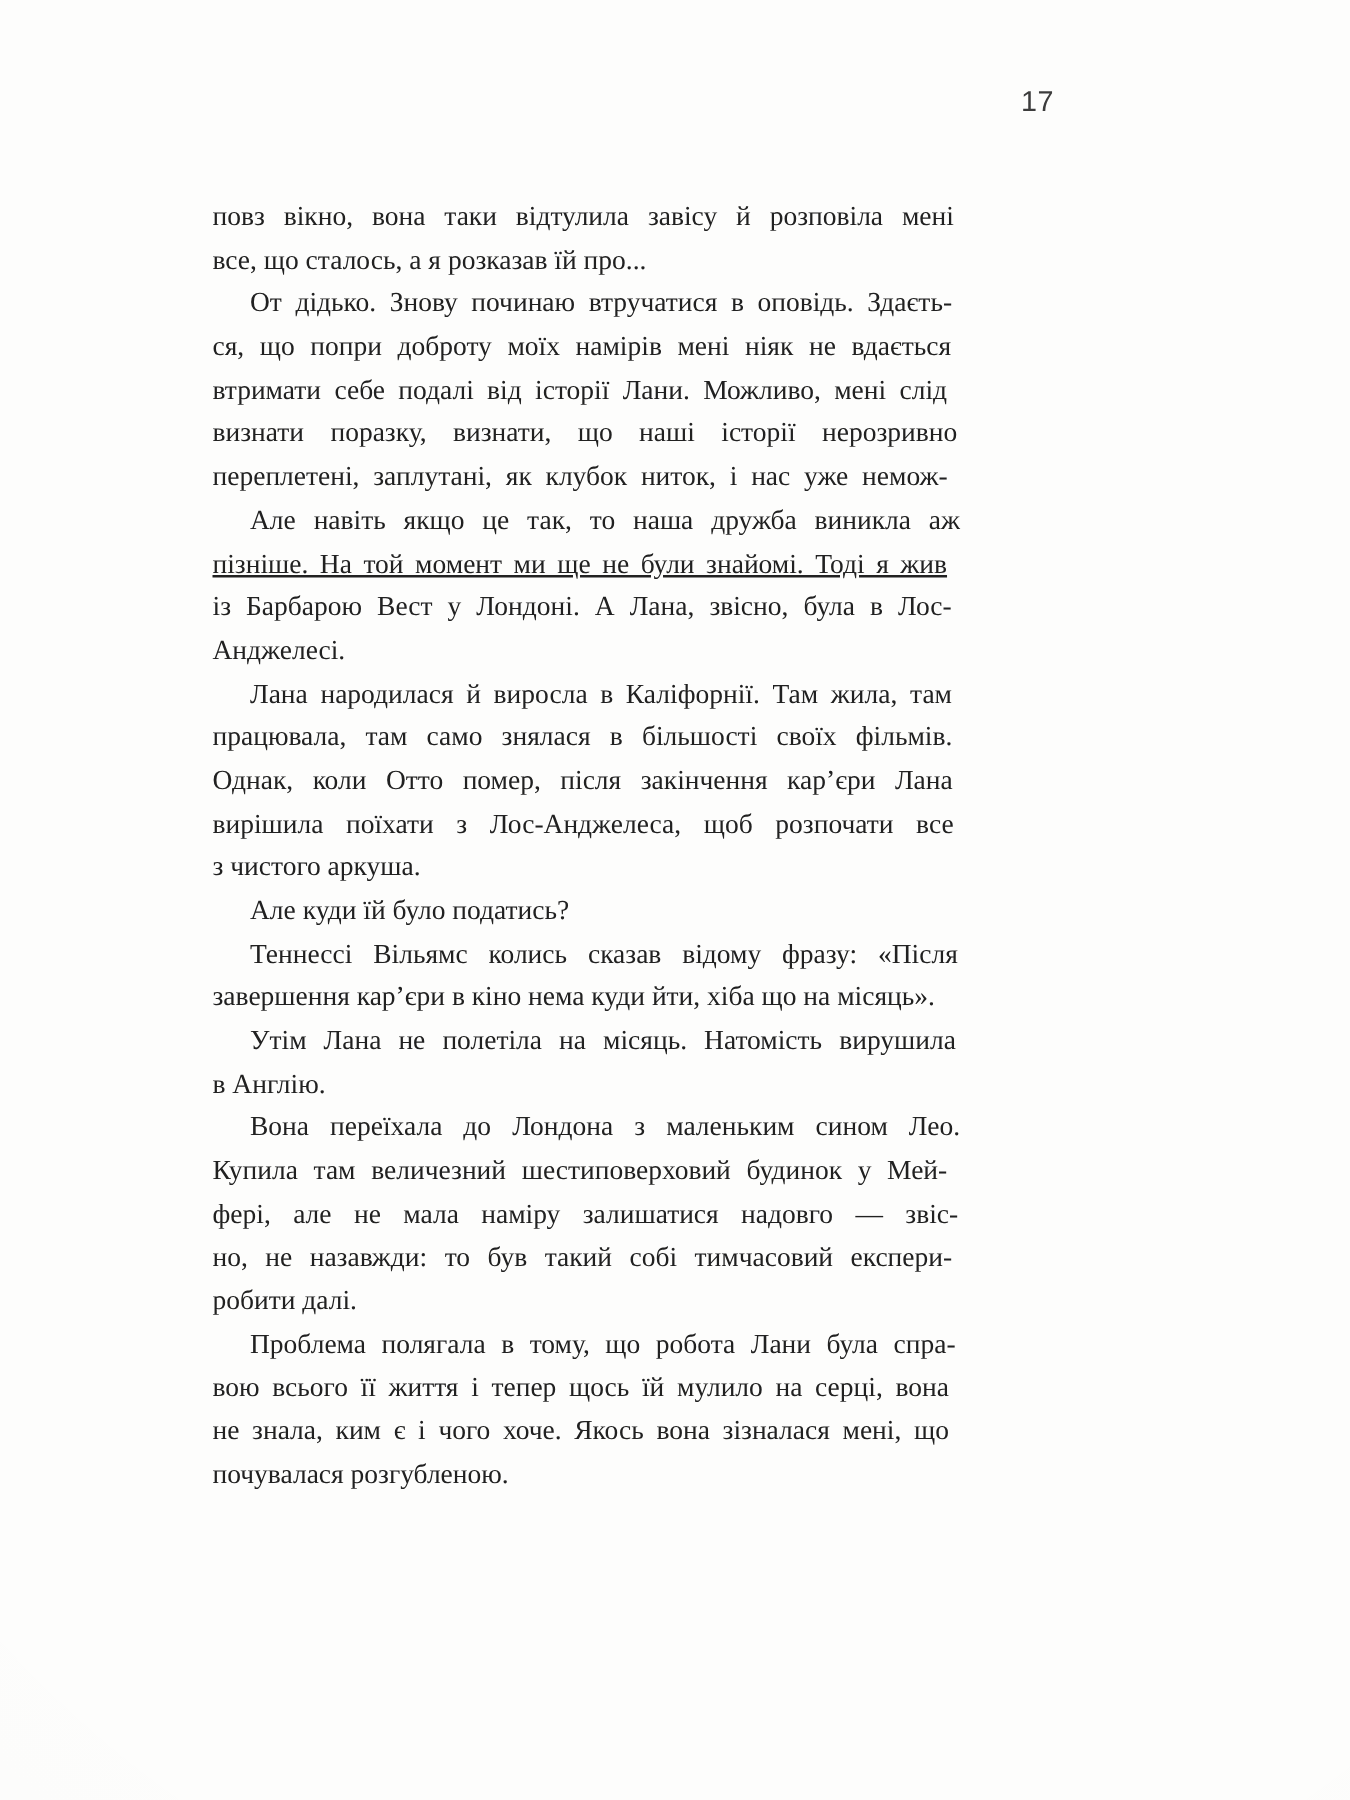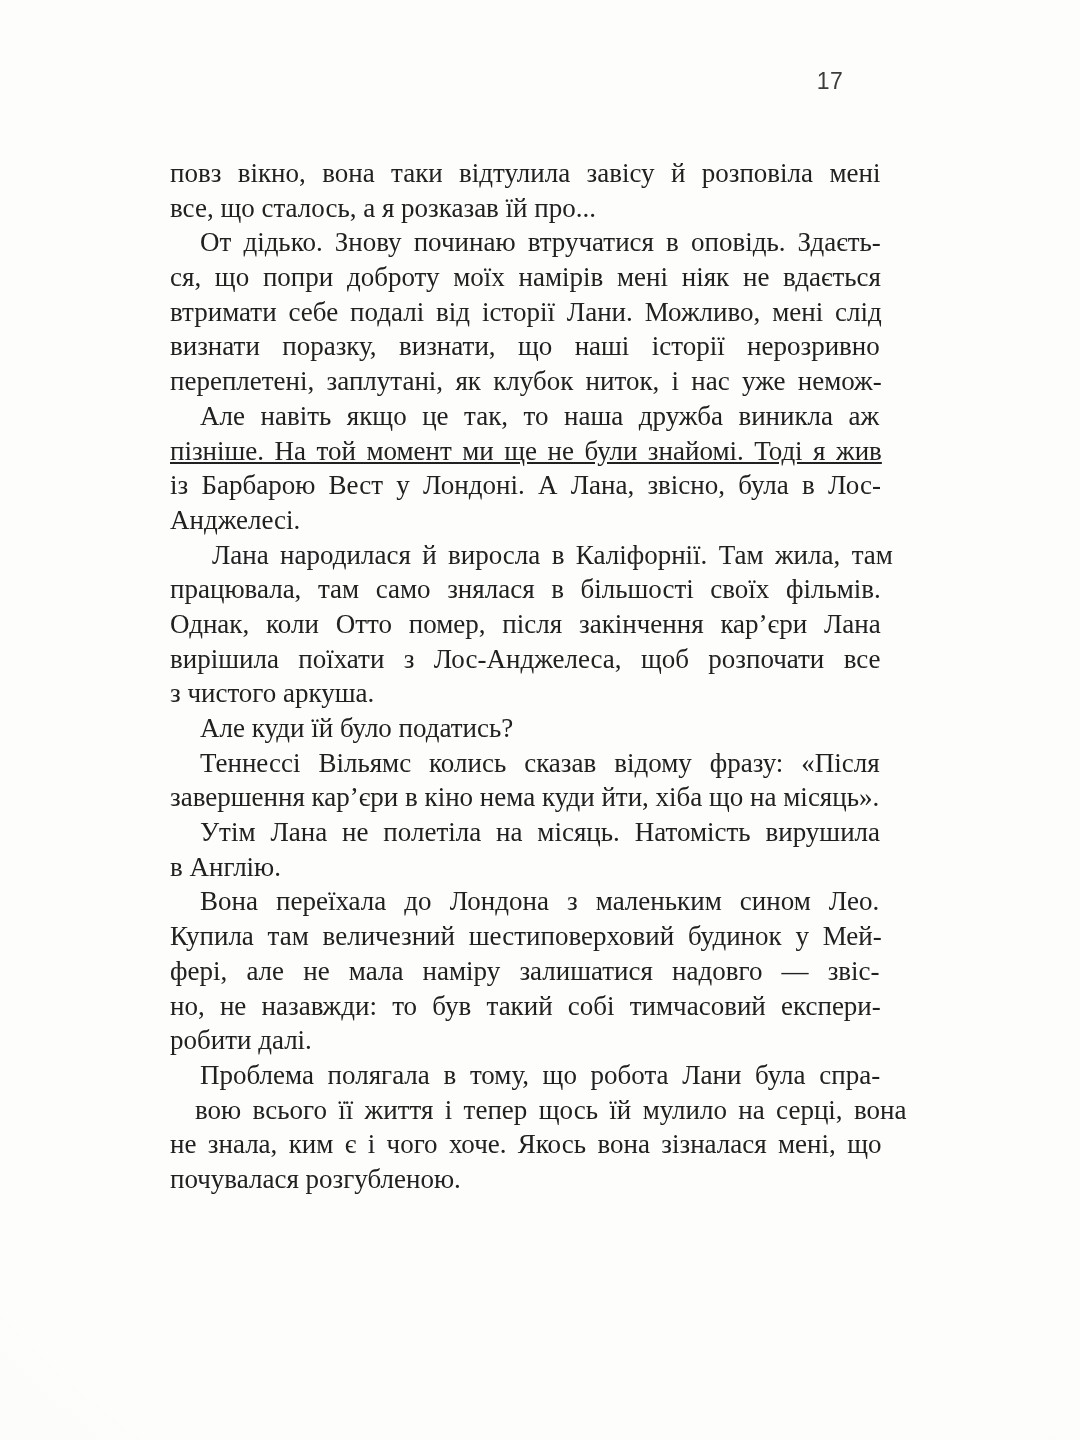--- a/index.html
+++ b/index.html
@@ -31,21 +31,21 @@
     font-size: 23px;
     color: #3c3c3c;
     letter-spacing: 0.5px;
   }
   .text-block {
     position: absolute;
     top: 156px;
     left: 170px;
     width: 687px;
     color: #212121;
-    font-size: 27px;
+    font-size: 22px;
     line-height: 34.7px;
   }
   .para {
     margin: 0;
   }
   .line {
     white-space: nowrap;
     box-sizing: border-box;
     height: 34.7px;
   }
@@ -75,21 +75,21 @@
         <div class="line"><span style="word-spacing: 15.6328px;">визнати поразку, визнати, що наші історії нерозривно</span></div>
         <div class="line"><span style="word-spacing: 5.52539px;">переплетені, заплутані, як клубок ниток, і нас уже немож-</span></div>
       </div>
       <div class="para">
         <div class="line indent"><span style="word-spacing: 8.77431px;">Але навіть якщо це так, то наша дружба виникла аж</span></div>
         <div class="line"><span style="word-spacing: 3.72585px; text-decoration: underline;">пізніше. На той момент ми ще не були знайомі. Тоді я жив</span></div>
         <div class="line"><span style="word-spacing: 6.52969px;">із Барбарою Вест у Лондоні. А Лана, звісно, була в Лос-</span></div>
         <div class="line last"><span>Анджелесі.</span></div>
       </div>
       <div class="para">
-        <div class="line indent"><span style="word-spacing: 4.61914px; margin-left: 12px;">Лана народилася й виросла в Каліфорнії. Там жила, там</span></div>
+        <div class="line indent"><span style="word-spacing: 4.61914px;">Лана народилася й виросла в Каліфорнії. Там жила, там</span></div>
         <div class="line"><span style="word-spacing: 9.8192px;">працювала, там само знялася в більшості своїх фільмів.</span></div>
         <div class="line"><span style="word-spacing: 10.0826px;">Однак, коли Отто помер, після закінчення кар’єри Лана</span></div>
         <div class="line"><span style="word-spacing: 12.5755px;">вирішила поїхати з Лос-Анджелеса, щоб розпочати все</span></div>
         <div class="line last"><span>з чистого аркуша.</span></div>
       </div>
       <div class="para">
         <div class="line last indent"><span>Але куди їй було податись?</span></div>
       </div>
       <div class="para">
         <div class="line indent"><span style="word-spacing: 11.1797px;">Теннессі Вільямс колись сказав відому фразу: «Після</span></div>
@@ -101,18 +101,18 @@
       </div>
       <div class="para">
         <div class="line indent"><span style="word-spacing: 11.3304px;">Вона переїхала до Лондона з маленьким сином Лео.</span></div>
         <div class="line"><span style="word-spacing: 7.03385px;">Купила там величезний шестиповерховий будинок у Мей-</span></div>
         <div class="line"><span style="word-spacing: 12.4082px;">фері, але не мала наміру залишатися надовго — звіс-</span></div>
         <div class="line"><span style="word-spacing: 8.46484px;">но, не назавжди: то був такий собі тимчасовий експери-</span></div>
         <div class="line last"><span>робити далі.</span></div>
       </div>
       <div class="para">
         <div class="line indent"><span style="word-spacing: 6.91406px;">Проблема полягала в тому, що робота Лани була спра-</span></div>
-        <div class="line"><span style="word-spacing: 4.61506px; margin-left: 25px;">вою всього її життя і тепер щось їй мулило на серці, вона</span></div>
+        <div class="line"><span style="word-spacing: 4.61506px;">вою всього її життя і тепер щось їй мулило на серці, вона</span></div>
         <div class="line"><span style="word-spacing: 4.61648px;">не знала, ким є і чого хоче. Якось вона зізналася мені, що</span></div>
         <div class="line last"><span>почувалася розгубленою.</span></div>
       </div>
     </div>
 </div>
 
 </body></html>

